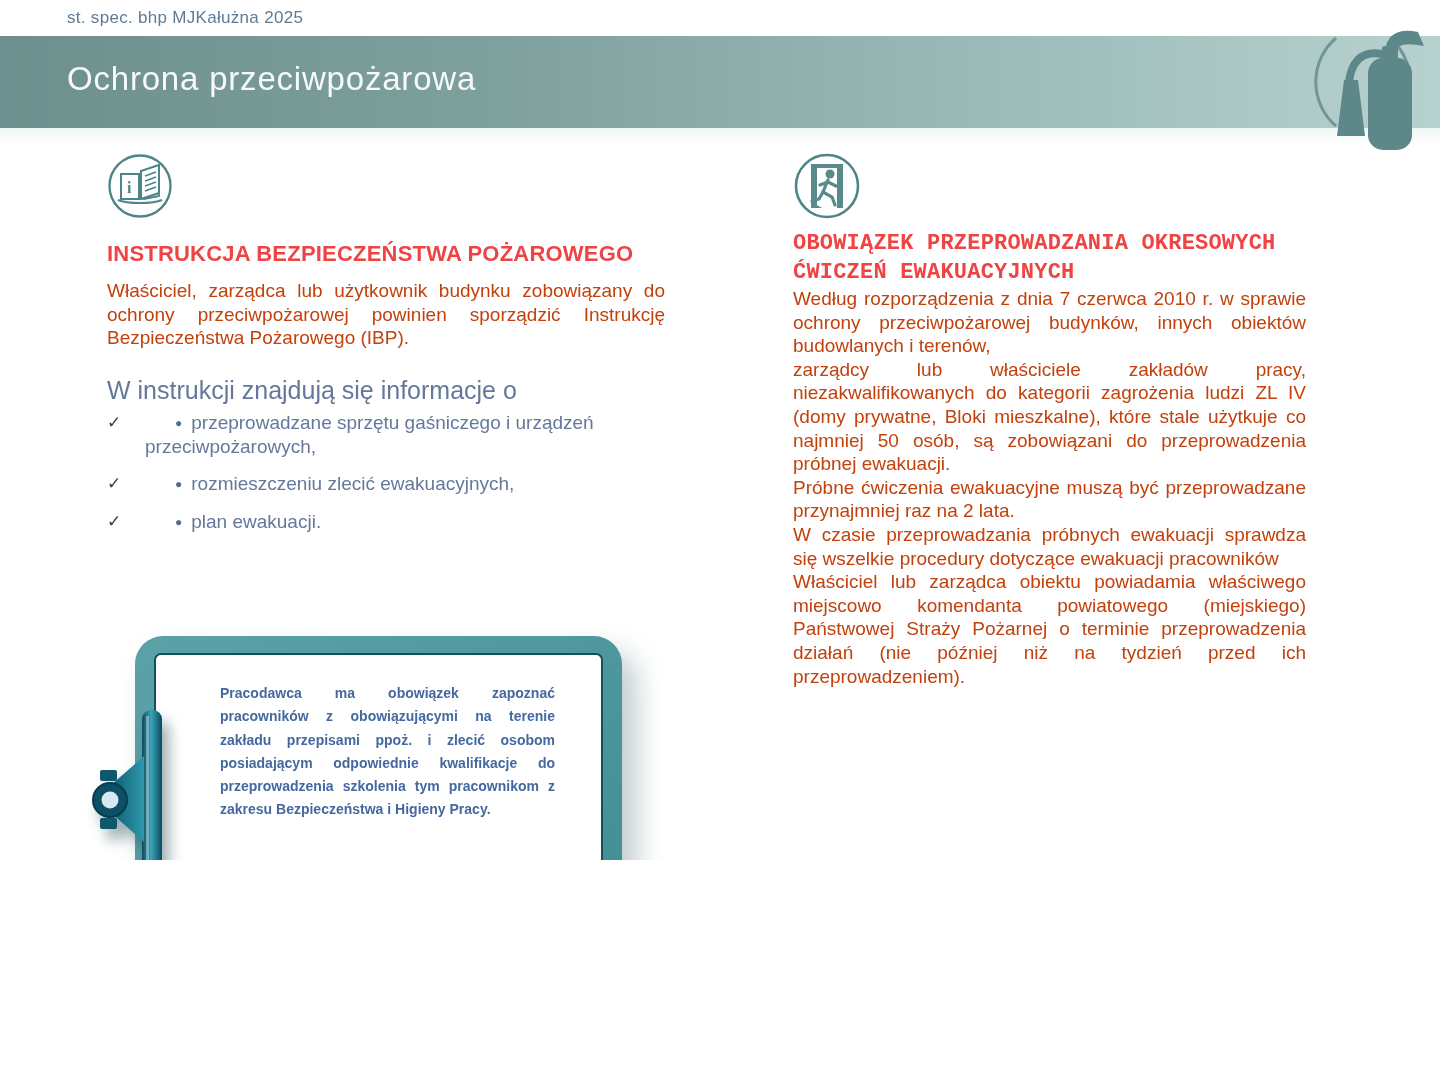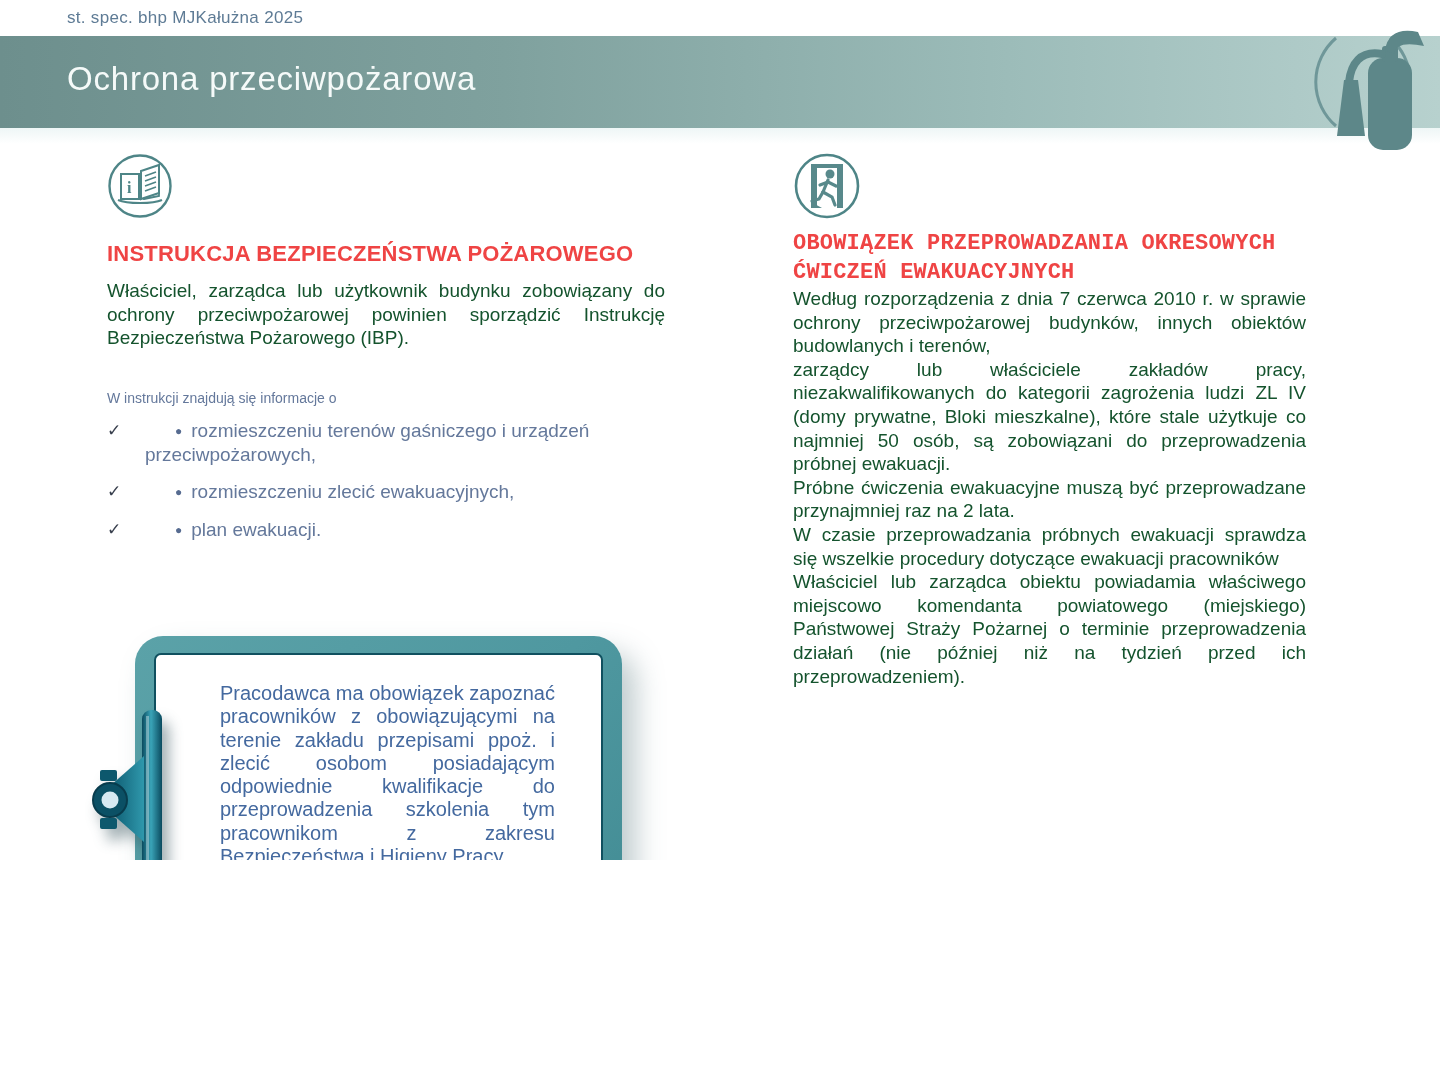--- a/index.html
+++ b/index.html
@@ -61,27 +61,27 @@
     margin-top: 20px;
     font-size: 22px;
     font-weight: bold;
     line-height: 29px;
     letter-spacing: 0.2px;
     color: #ef4444;
   }
   .body-text {
     font-size: 19px;
     line-height: 23.6px;
-    color: #14532d;
+    color: #c2410c;
     text-align: justify;
   }
   .col-left .intro { margin-top: 11px; }
   .list-intro {
-    margin-top: 36px;
-    font-size: 14px;
+    margin-top: 28px;
+    font-size: 25px;
     line-height: 24px;
     color: #64789b;
     text-align: left;
   }
 
   .bullet-list { margin-top: 9px; }
   .bullet-row {
     display: flex;
     align-items: flex-start;
     margin-bottom: 13px;
@@ -122,23 +122,23 @@
     z-index: 2;
   }
   .clipboard-paper {
     width: 100%; height: 100%;
     background: #ffffff;
     border: 2px solid #10505f;
     border-radius: 7px;
     padding: 27px 46px 18px 64px;
   }
   .clipboard-text {
-    font-size: 20px;
+    font-size: 14px;
     line-height: 23.3px;
-    font-weight: normal;
+    font-weight: bold;
     color: #44699f;
     text-align: justify;
   }
   .clip-wrap {
     position: absolute;
     left: 80px; top: 704px;
     width: 100px; height: 192px;
     z-index: 3;
     filter: drop-shadow(7px 11px 7px rgba(45, 75, 85, 0.45));
   }
@@ -184,21 +184,21 @@
 
     <h2 class="section-heading">INSTRUKCJA BEZPIECZEŃSTWA POŻAROWEGO</h2>
 
     <p class="body-text intro">Właściciel, zarządca lub użytkownik budynku zobowiązany do ochrony przeciwpożarowej powinien sporządzić Instrukcję Bezpieczeństwa Pożarowego (IBP).</p>
 
     <p class="list-intro">W instrukcji znajdują się informacje o</p>
 
     <div class="bullet-list">
       <div class="bullet-row">
         <span class="check">✓</span>
-        <div class="bullet-text"><span class="dot">●</span><span>rozmieszczeniu terenów gaśniczego i urządzeń przeciwpożarowych,</span></div>
+        <div class="bullet-text"><span class="dot">●</span><span>przeprowadzane sprzętu gaśniczego i urządzeń przeciwpożarowych,</span></div>
       </div>
       <div class="bullet-row">
         <span class="check">✓</span>
         <div class="bullet-text"><span class="dot">●</span><span>rozmieszczeniu zlecić ewakuacyjnych,</span></div>
       </div>
       <div class="bullet-row">
         <span class="check">✓</span>
         <div class="bullet-text"><span class="dot">●</span><span>plan ewakuacji.</span></div>
       </div>
     </div>

